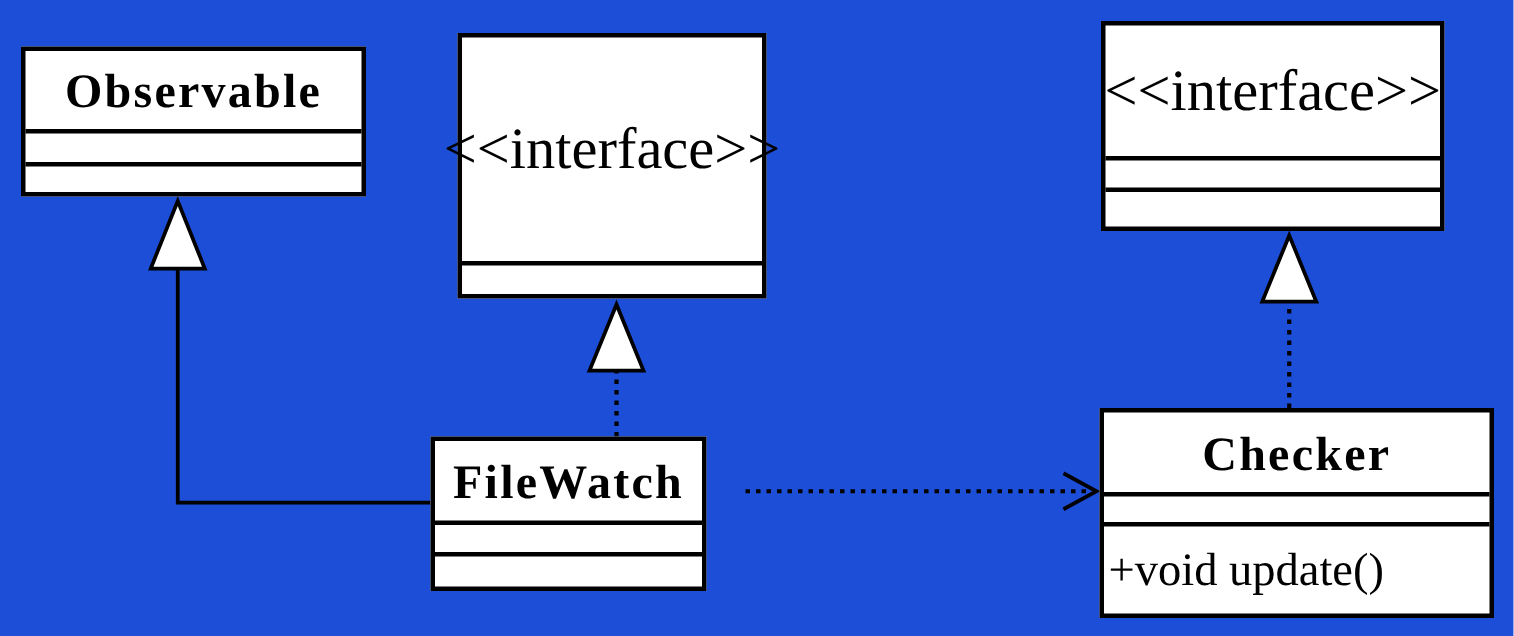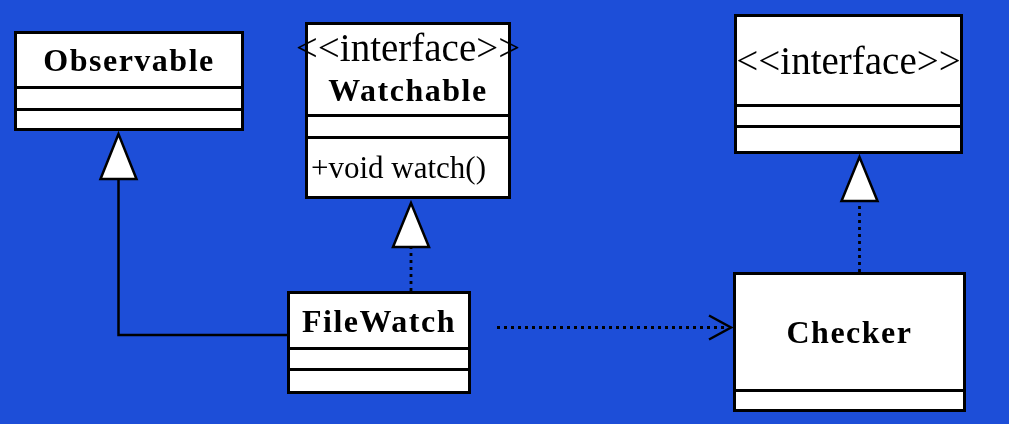--- a/index.html
+++ b/index.html
@@ -123,44 +123,43 @@
     <div class="cmp title-cmp">
       <div class="cls-name">Observable</div>
     </div>
     <div class="cmp" style="height:22px;"></div>
     <div class="cmp" style="height:20px;"></div>
   </div>
 
   <div class="uml-box" style="left:305px; top:22px; width:206px; height:177px;">
     <div class="cmp title-cmp">
       <div class="stereotype">&lt;&lt;interface&gt;&gt;</div>
-      <div class="cls-name">Watchable</div>
     </div>
     <div class="cmp" style="height:22px;"></div>
-    <div class="cmp method-cmp" style="height:60px;">
-      <div class="op-label">+void watch()</div>
-    </div>
   </div>
 
   <div class="uml-box" style="left:734px; top:14px; width:229px; height:140px;">
     <div class="cmp title-cmp">
       <div class="stereotype">&lt;&lt;interface&gt;&gt;</div>
     </div>
     <div class="cmp" style="height:21px;"></div>
     <div class="cmp" style="height:26px;"></div>
   </div>
 
   <div class="uml-box" style="left:287px; top:291px; width:184px; height:103px;">
     <div class="cmp title-cmp">
       <div class="cls-name">FileWatch</div>
     </div>
     <div class="cmp" style="height:21px;"></div>
     <div class="cmp" style="height:23px;"></div>
   </div>
 
-  <div class="uml-box" style="left:733px; top:272px; width:233px; height:140px;justify-content:center;">
+  <div class="uml-box" style="left:733px; top:272px; width:263px; height:140px;justify-content:center;">
     <div class="cmp title-cmp">
       <div class="cls-name">Checker</div>
     </div>
     <div class="cmp" style="height:20px;"></div>
+    <div class="cmp method-cmp" style="height:61px;">
+      <div class="op-label">+void update()</div>
+    </div>
   </div>
 
 </div>
 
 </body></html>

